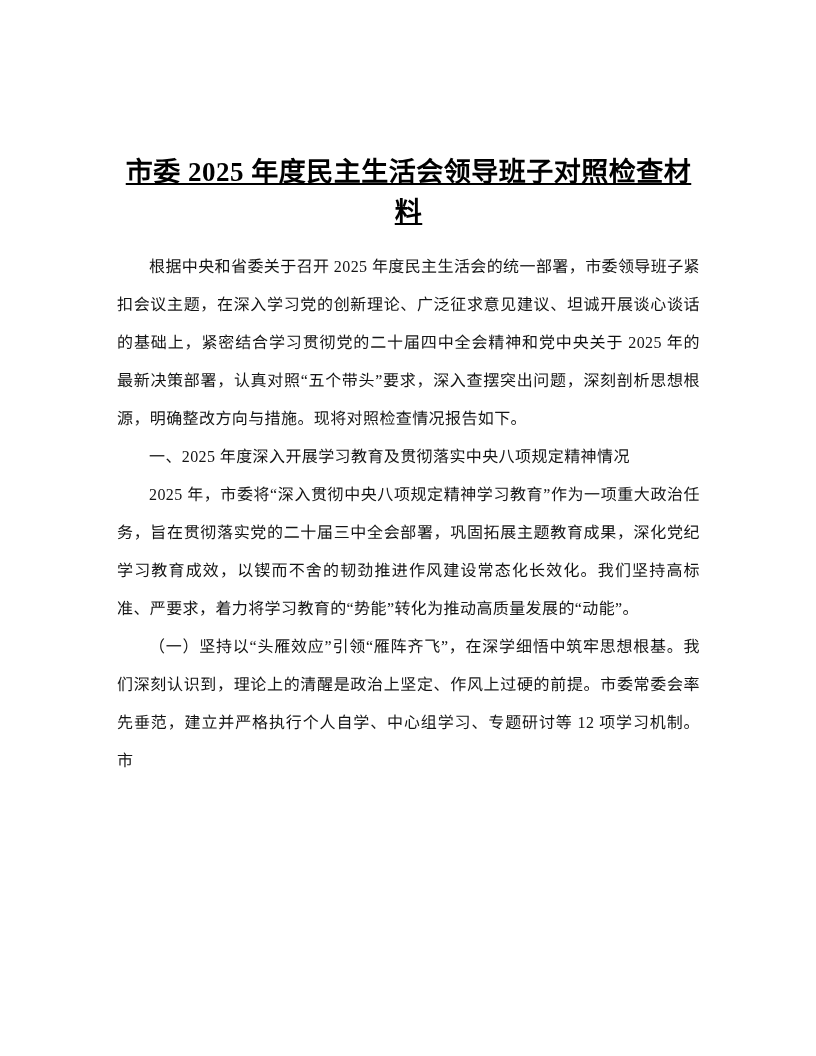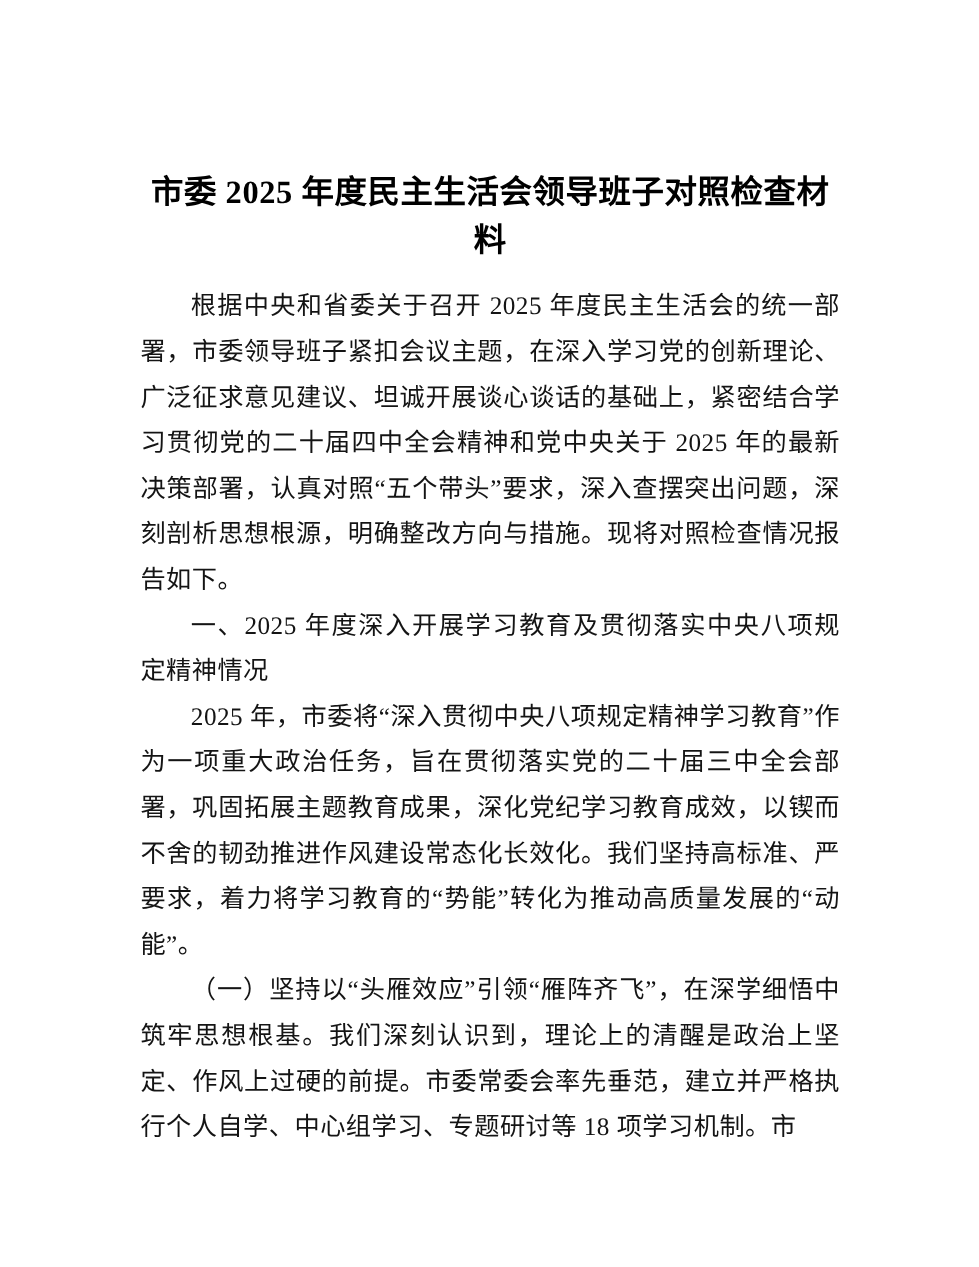--- a/index.html
+++ b/index.html
@@ -13,32 +13,33 @@
     height: 1056px;
     margin: 0 auto;
     background: #ffffff;
     box-sizing: border-box;
     padding: 140px 116px 0 117px;
     overflow: hidden;
     color: #141414;
     font-family: "Liberation Serif", "DejaVu Serif", serif;
   }
   .doc-title {
-    margin: 0 0 16px 0;
+    margin: 12px 0 16px 0;
     font-size: 27px;
     font-weight: bold;
     color: #000000;
     text-align: center;
     line-height: 40px;
     letter-spacing: 0.5px;
     font-family: "Liberation Serif", "DejaVu Serif", serif;
+    text-decoration: underline;
   }
   .para {
     margin: 0;
-    font-size: 21px;
+    font-size: 16px;
     line-height: 38px;
     text-align: justify;
     text-justify: inter-ideograph;
     text-indent: 2em;
     letter-spacing: 0.4px;
     word-break: break-word;
   }
   .section-heading {
     
     font-weight: normal;
@@ -50,14 +51,14 @@
 
 <div class="page">
   <h1 class="doc-title">市委 2025 年度民主生活会领导班子对照检查材料</h1>
 
   <p class="para">根据中央和省委关于召开 2025 年度民主生活会的统一部署，市委领导班子紧扣会议主题，在深入学习党的创新理论、广泛征求意见建议、坦诚开展谈心谈话的基础上，紧密结合学习贯彻党的二十届四中全会精神和党中央关于 2025 年的最新决策部署，认真对照“五个带头”要求，深入查摆突出问题，深刻剖析思想根源，明确整改方向与措施。现将对照检查情况报告如下。</p>
 
   <p class="para section-heading">一、2025 年度深入开展学习教育及贯彻落实中央八项规定精神情况</p>
 
   <p class="para">2025 年，市委将“深入贯彻中央八项规定精神学习教育”作为一项重大政治任务，旨在贯彻落实党的二十届三中全会部署，巩固拓展主题教育成果，深化党纪学习教育成效，以锲而不舍的韧劲推进作风建设常态化长效化。我们坚持高标准、严要求，着力将学习教育的“势能”转化为推动高质量发展的“动能”。</p>
 
-  <p class="para">（一）坚持以“头雁效应”引领“雁阵齐飞”，在深学细悟中筑牢思想根基。我们深刻认识到，理论上的清醒是政治上坚定、作风上过硬的前提。市委常委会率先垂范，建立并严格执行个人自学、中心组学习、专题研讨等 18 项学习机制。市</p>
+  <p class="para">（一）坚持以“头雁效应”引领“雁阵齐飞”，在深学细悟中筑牢思想根基。我们深刻认识到，理论上的清醒是政治上坚定、作风上过硬的前提。市委常委会率先垂范，建立并严格执行个人自学、中心组学习、专题研讨等 12 项学习机制。市</p>
 </div>
 
 </body></html>

